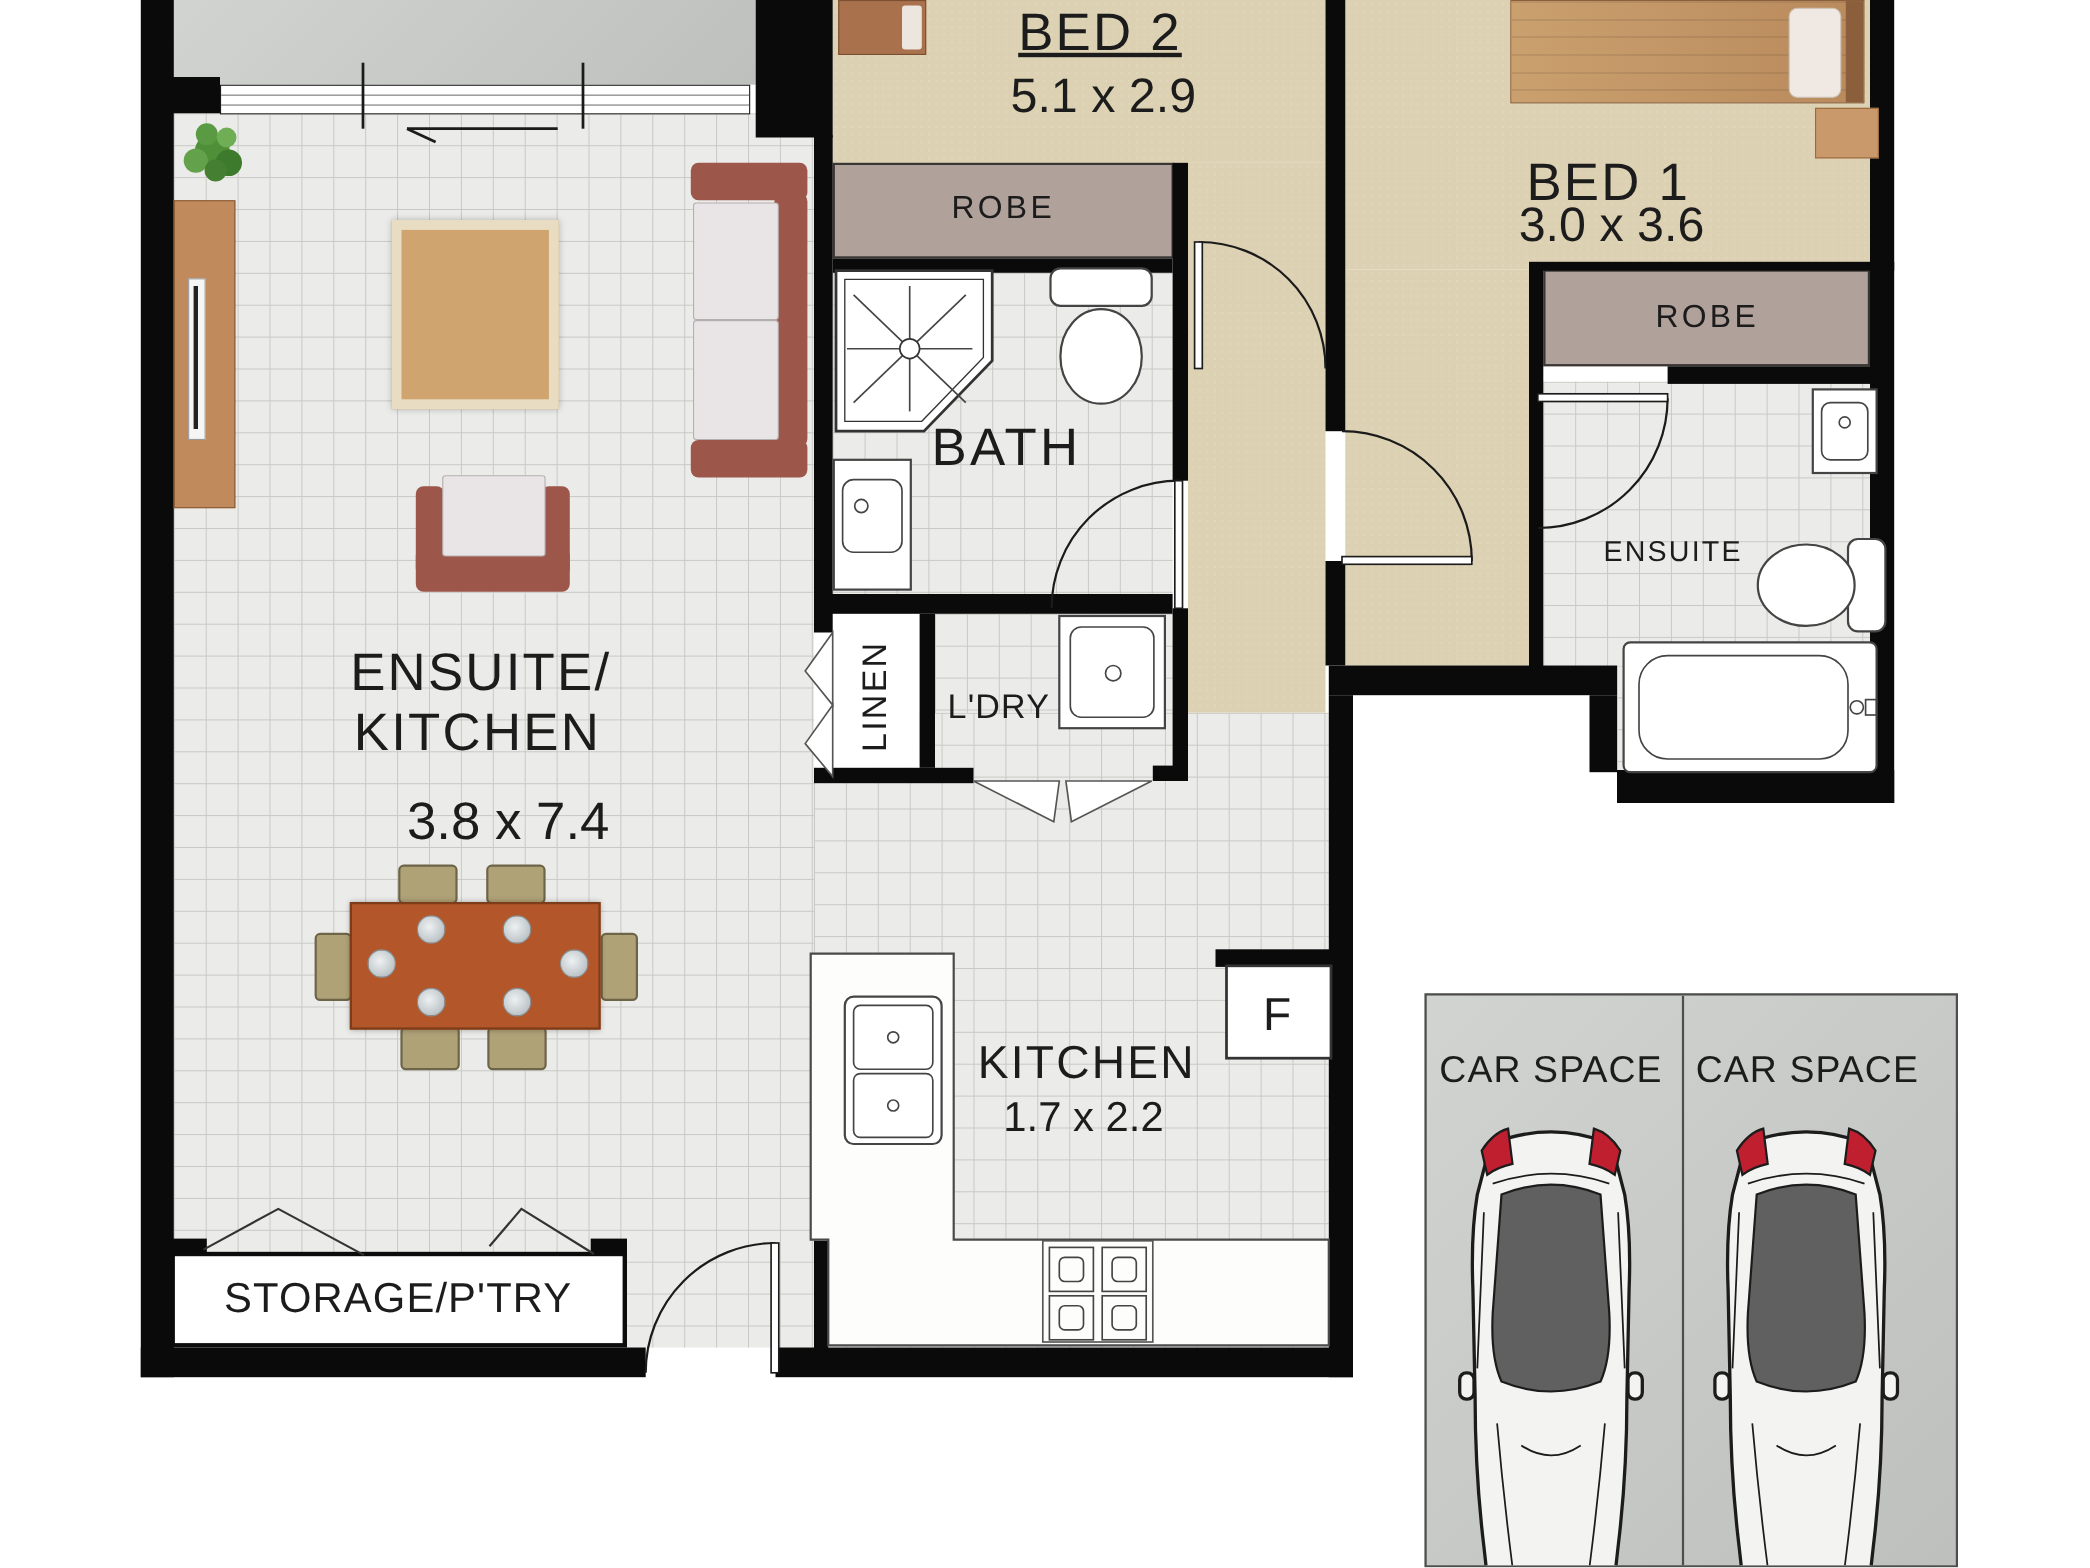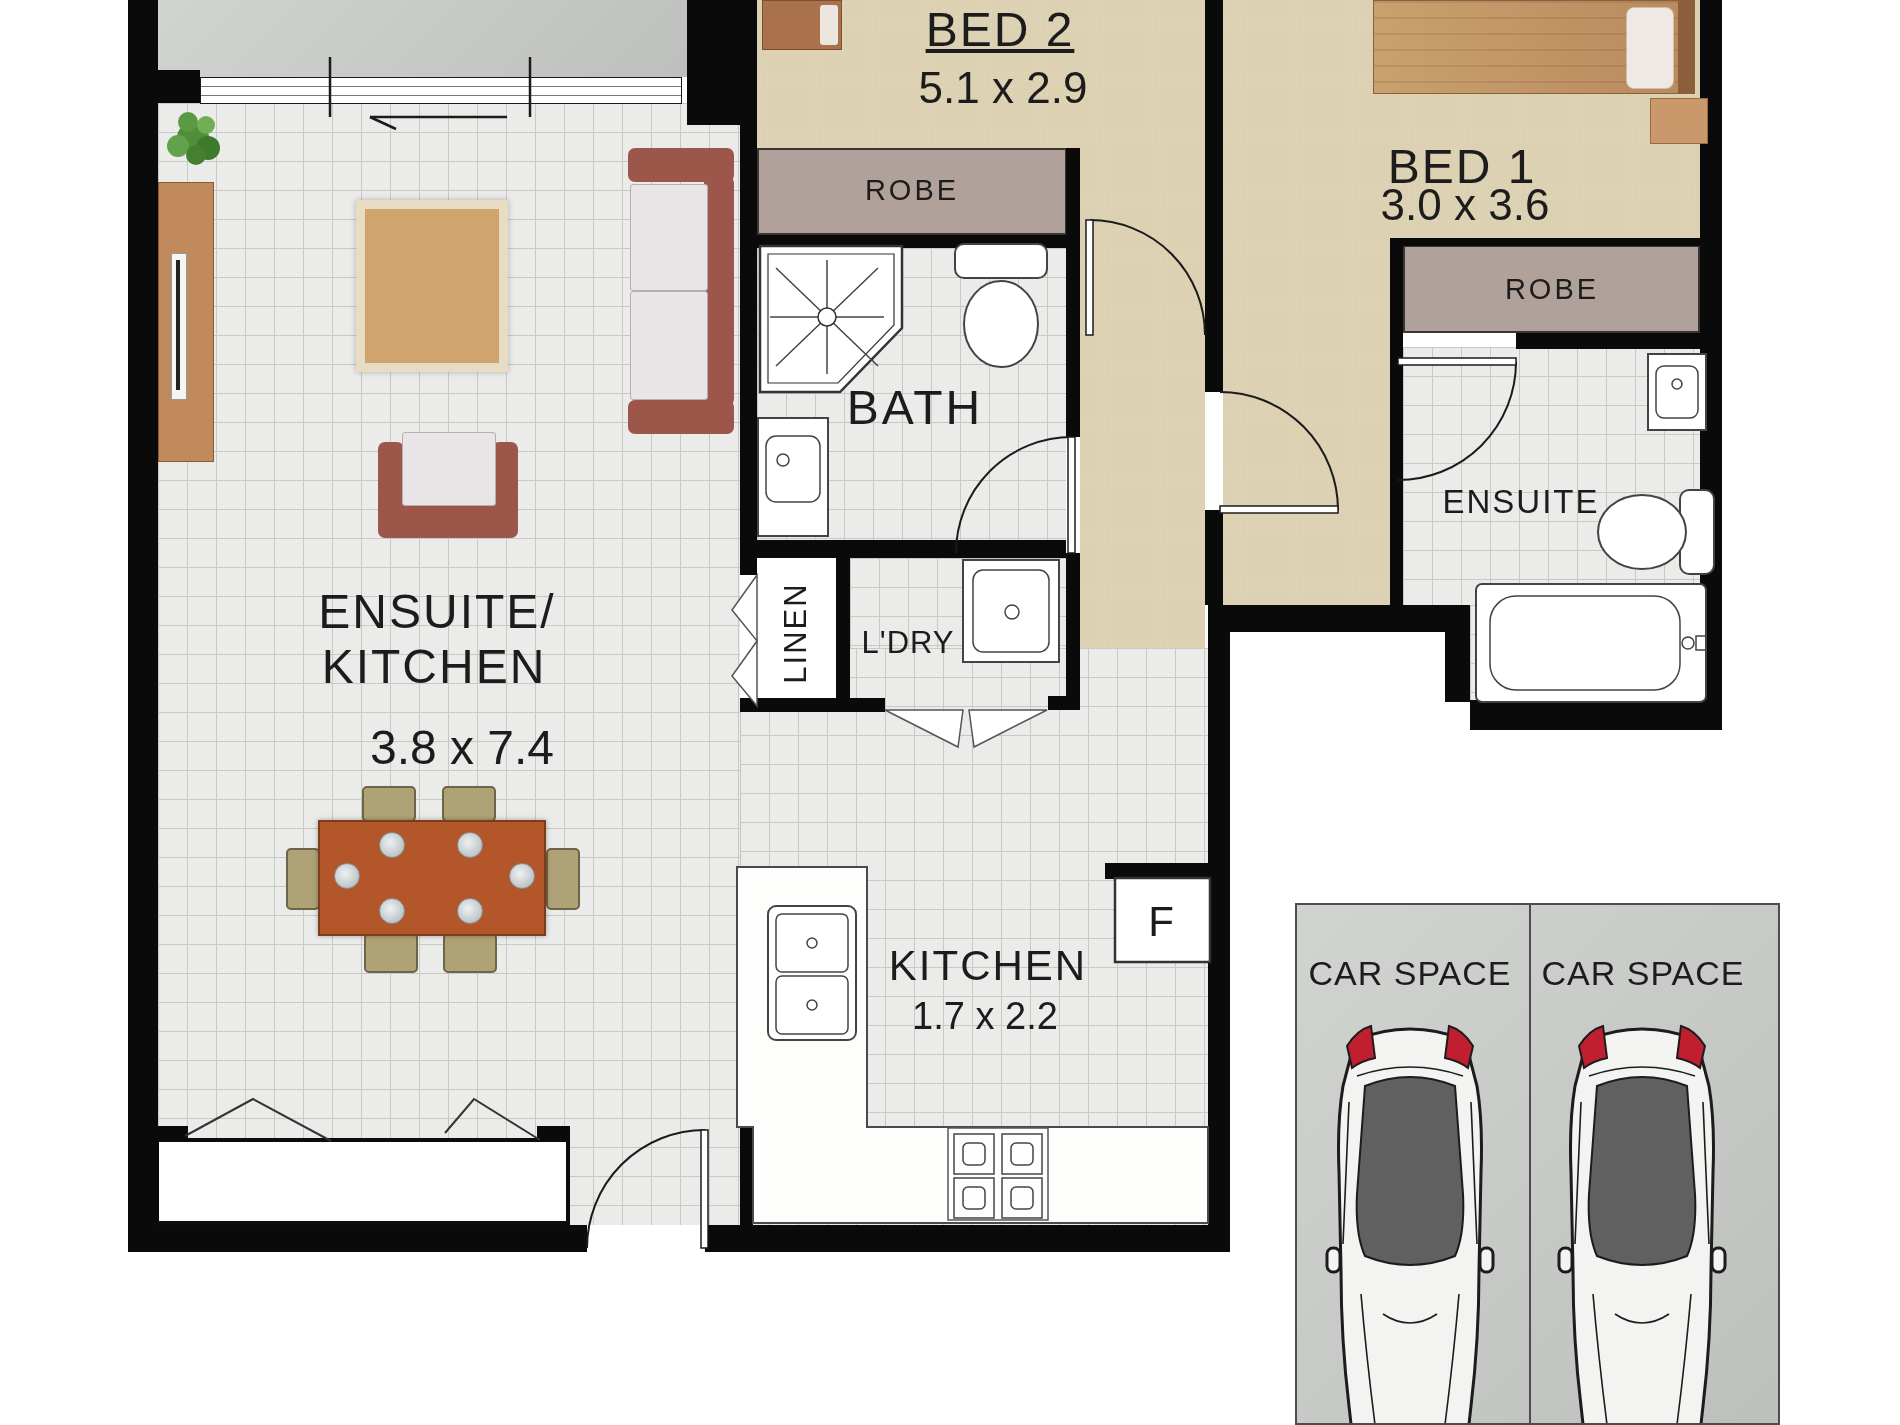--- a/index.html
+++ b/index.html
@@ -299,23 +299,24 @@
     </svg>
   </div>
 
   <div class="lbl" style="left:1000px;top:30px;font-size:48px;letter-spacing:2px;text-decoration:underline;">BED 2</div>
   <div class="lbl" style="left:1003px;top:88px;font-size:44px;">5.1 x 2.9</div>
   <div class="lbl" style="left:912px;top:190px;font-size:29px;letter-spacing:3px;">ROBE</div>
   <div class="lbl" style="left:1462px;top:147px;font-size:48px;letter-spacing:2px;margin-top:20px;">BED 1</div>
   <div class="lbl" style="left:1465px;top:205px;font-size:44px;">3.0 x 3.6</div>
   <div class="lbl" style="left:1552px;top:289px;font-size:29px;letter-spacing:3px;">ROBE</div>
   <div class="lbl" style="left:915px;top:408px;font-size:48px;letter-spacing:3px;">BATH</div>
-  <div class="lbl" style="left:1521px;top:501px;font-size:33px;letter-spacing:2px;">ENSUITE</div>
+  <div class="lbl" style="left:1521px;top:501px;font-size:26px;letter-spacing:2px;">ENSUITE</div>
   <div class="lbl rot" style="left:795px;top:633px;font-size:31px;letter-spacing:2px;">LINEN</div>
   <div class="lbl" style="left:908px;top:642px;font-size:31px;letter-spacing:1px;">L'DRY</div>
   <div class="lbl" style="left:437px;top:612px;font-size:48px;letter-spacing:2px;">ENSUITE/</div>
   <div class="lbl" style="left:434px;top:667px;font-size:48px;letter-spacing:2px;">KITCHEN</div>
   <div class="lbl" style="left:434px;top:748px;font-size:48px;margin-left:28px;">3.8 x 7.4</div>
   <div class="lbl" style="left:988px;top:966px;font-size:42px;letter-spacing:2px;">KITCHEN</div>
   <div class="lbl" style="left:985px;top:1016px;font-size:38px;">1.7 x 2.2</div>
   <div class="lbl" style="left:1161px;top:922px;font-size:42px;">F</div>
+  <div class="lbl" style="left:362px;top:1181px;font-size:38px;letter-spacing:1px;">STORAGE/P'TRY</div>
 
 </div>
 
 </body></html>

